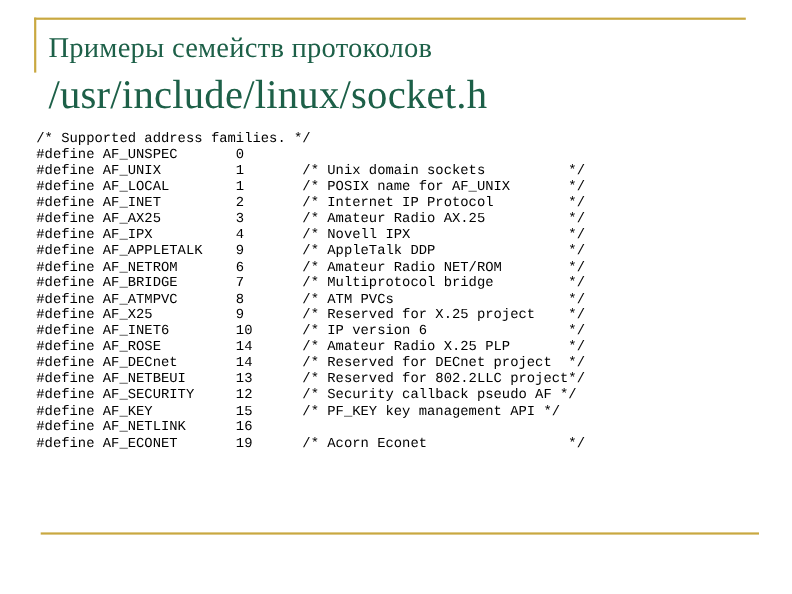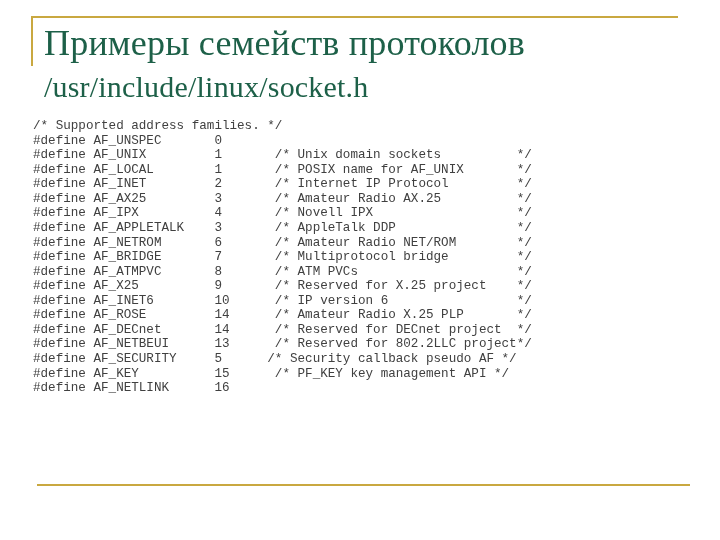--- a/index.html
+++ b/index.html
@@ -46,41 +46,41 @@
   #title-block {
     position: absolute;
     left: 44px;
     top: 22px;
     width: 640px;
   }
   .title-line {
     color: #1d6048;
     font-family: "Liberation Serif", "DejaVu Serif", serif;
     font-weight: normal;
-    font-size: 36px;
+    font-size: 26px;
     line-height: 43px;
     white-space: nowrap;
     letter-spacing: 0.2px;
   }
   #title-sub {
-    font-size: 30px;
+    font-size: 37px;
   }
 
   
   #code-block {
     position: absolute;
     left: 33px;
     top: 119px;
     width: 660px;
   }
   .code-line {
     font-family: "Liberation Mono", "DejaVu Sans Mono", monospace;
     font-size: 12.6px;
     line-height: 14.56px;
-    color: #404040;
+    color: #000000;
     white-space: pre;
     letter-spacing: 0px;
   }
 </style>
 </head>
 <body>
 
 <div id="slide">
 
   <div id="rule-top"></div>
@@ -92,29 +92,30 @@
   </div>
 
   <div id="code-block">
       <div class="code-line">/* Supported address families. */</div>
       <div class="code-line">#define AF_UNSPEC       0</div>
       <div class="code-line">#define AF_UNIX         1       /* Unix domain sockets          */</div>
       <div class="code-line">#define AF_LOCAL        1       /* POSIX name for AF_UNIX       */</div>
       <div class="code-line">#define AF_INET         2       /* Internet IP Protocol         */</div>
       <div class="code-line">#define AF_AX25         3       /* Amateur Radio AX.25          */</div>
       <div class="code-line">#define AF_IPX          4       /* Novell IPX                   */</div>
-      <div class="code-line">#define AF_APPLETALK    3       /* AppleTalk DDP                */</div>
+      <div class="code-line">#define AF_APPLETALK    9       /* AppleTalk DDP                */</div>
       <div class="code-line">#define AF_NETROM       6       /* Amateur Radio NET/ROM        */</div>
       <div class="code-line">#define AF_BRIDGE       7       /* Multiprotocol bridge         */</div>
       <div class="code-line">#define AF_ATMPVC       8       /* ATM PVCs                     */</div>
       <div class="code-line">#define AF_X25          9       /* Reserved for X.25 project    */</div>
       <div class="code-line">#define AF_INET6        10      /* IP version 6                 */</div>
       <div class="code-line">#define AF_ROSE         14      /* Amateur Radio X.25 PLP       */</div>
       <div class="code-line">#define AF_DECnet       14      /* Reserved for DECnet project  */</div>
       <div class="code-line">#define AF_NETBEUI      13      /* Reserved for 802.2LLC project*/</div>
-      <div class="code-line">#define AF_SECURITY     5      /* Security callback pseudo AF */</div>
+      <div class="code-line">#define AF_SECURITY     12      /* Security callback pseudo AF */</div>
       <div class="code-line">#define AF_KEY          15      /* PF_KEY key management API */</div>
       <div class="code-line">#define AF_NETLINK      16</div>
+      <div class="code-line">#define AF_ECONET       19      /* Acorn Econet                 */</div>
     </div>
 
   <div id="rule-bottom"></div>
 
 </div>
 
 </body></html>

